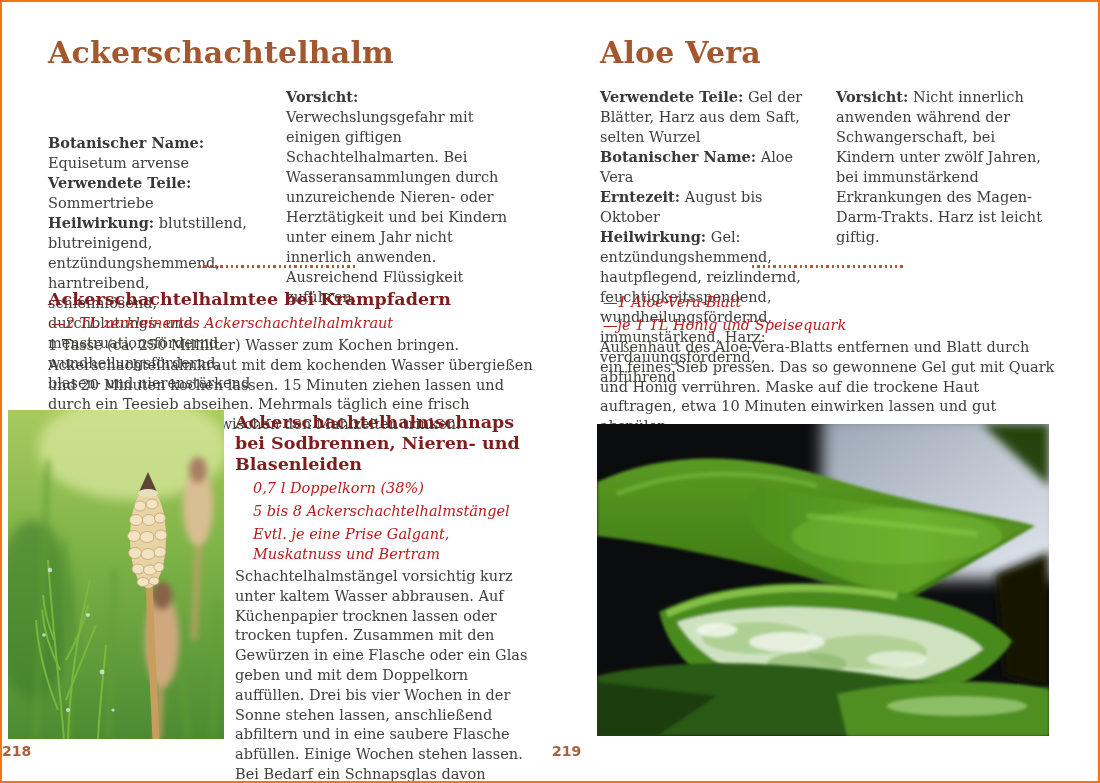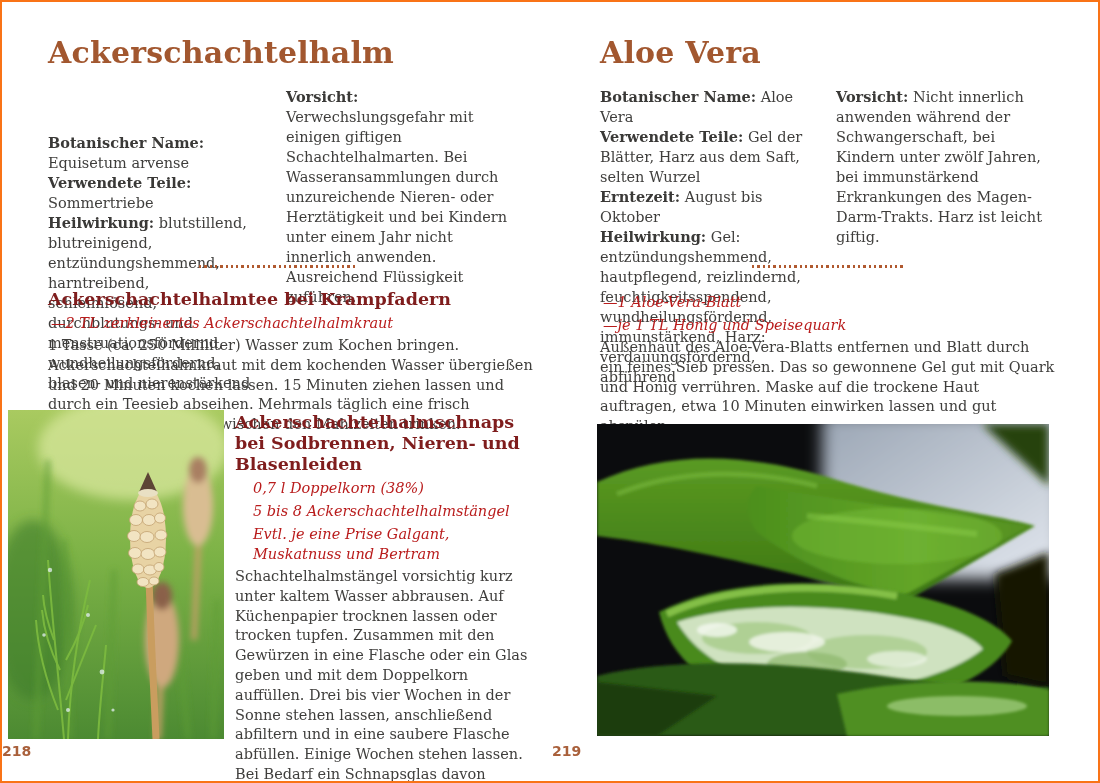--- a/index.html
+++ b/index.html
@@ -176,22 +176,22 @@
     <p class="ing ing-indent">Evtl. je eine Prise Galgant, Muskatnuss und Bertram</p>
     <p class="rbody">Schachtelhalmstängel vorsichtig kurz unter kaltem Wasser abbrausen. Auf Küchenpapier trocknen lassen oder trocken tupfen. Zusammen mit den Gewürzen in eine Flasche oder ein Glas geben und mit dem Doppelkorn auffüllen. Drei bis vier Wochen in der Sonne stehen lassen, anschließend abfiltern und in eine saubere Flasche abfüllen. Einige Wochen stehen lassen. Bei Bedarf ein Schnapsglas davon trinken. Dunkel und kühl gelagert ist dieser beruhigende Likör ca. 6 Monate haltbar.</p>
   </div>
 
   <div class="page-number pn-left">218</div>
 
   <h1 class="page-title pt-right">Aloe Vera</h1>
 
   <div class="info-row ir-right">
     <div class="info-col info-col-main">
+      <p><b>Verwendete Teile:</b> <span>Gel der Blätter, Harz aus dem Saft, selten Wurzel</span></p>
       <p><b>Botanischer Name:</b> <span>Aloe Vera</span></p>
-      <p><b>Verwendete Teile:</b> <span>Gel der Blätter, Harz aus dem Saft, selten Wurzel</span></p>
       <p><b>Erntezeit:</b> <span>August bis Oktober</span></p>
       <p><b>Heilwirkung:</b> <span>Gel: entzündungshemmend, hautpflegend, reizlindernd, feuchtigkeitsspendend, wundheilungsfördernd, immunstärkend, Harz: verdauungsfördernd, abführend</span></p>
     </div>
     <div class="info-col info-col-caution">
       <p><b>Vorsicht:</b> <span>Nicht innerlich anwenden während der Schwangerschaft, bei Kindern unter zwölf Jahren, bei immunstärkend Erkrankungen des Magen-Darm-Trakts. Harz ist leicht giftig.</span></p>
     </div>
   </div>
 
   <div class="divider-dots dd-right"></div>
 

